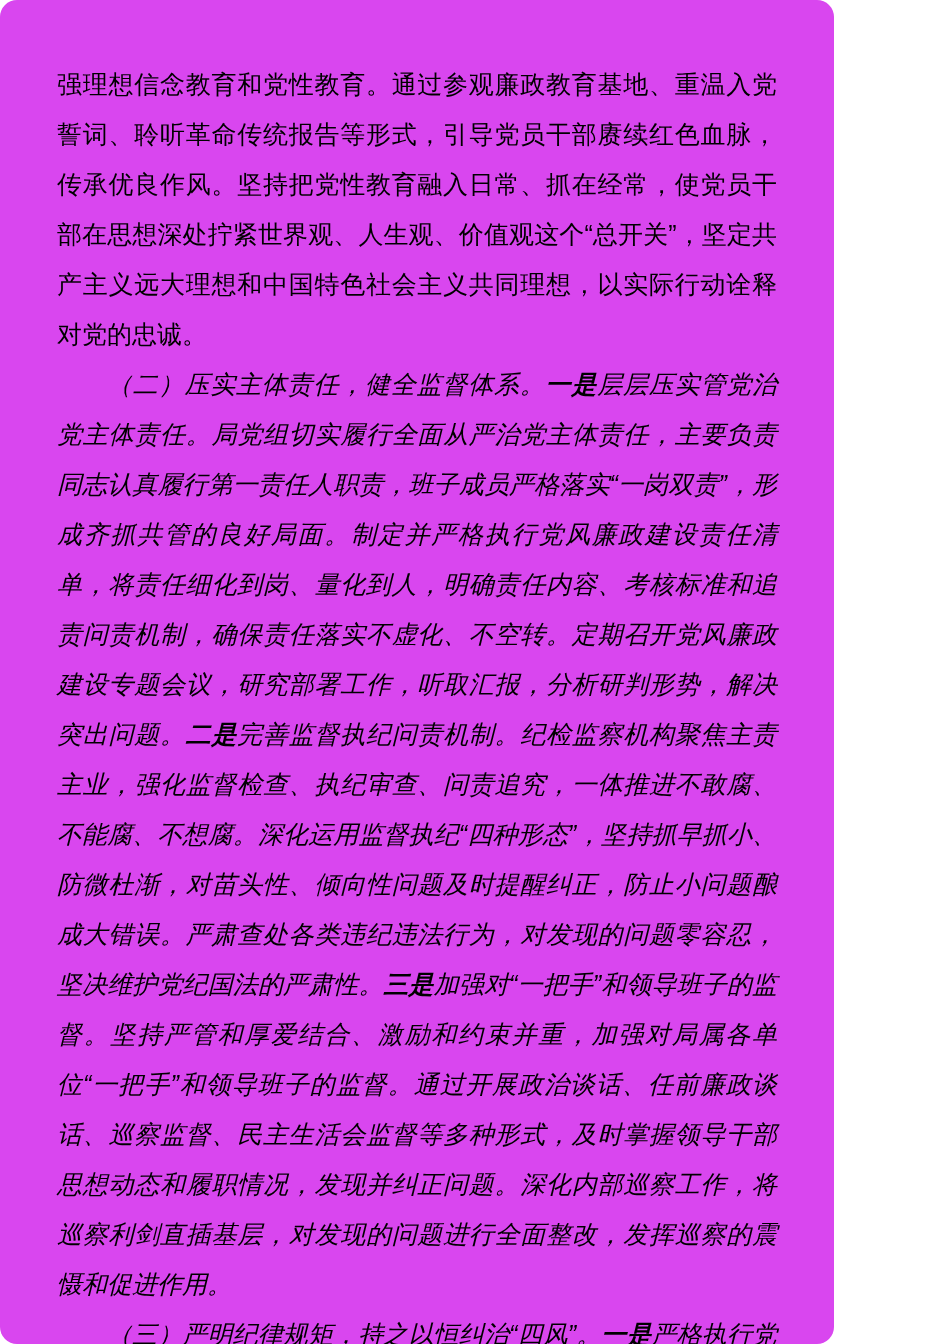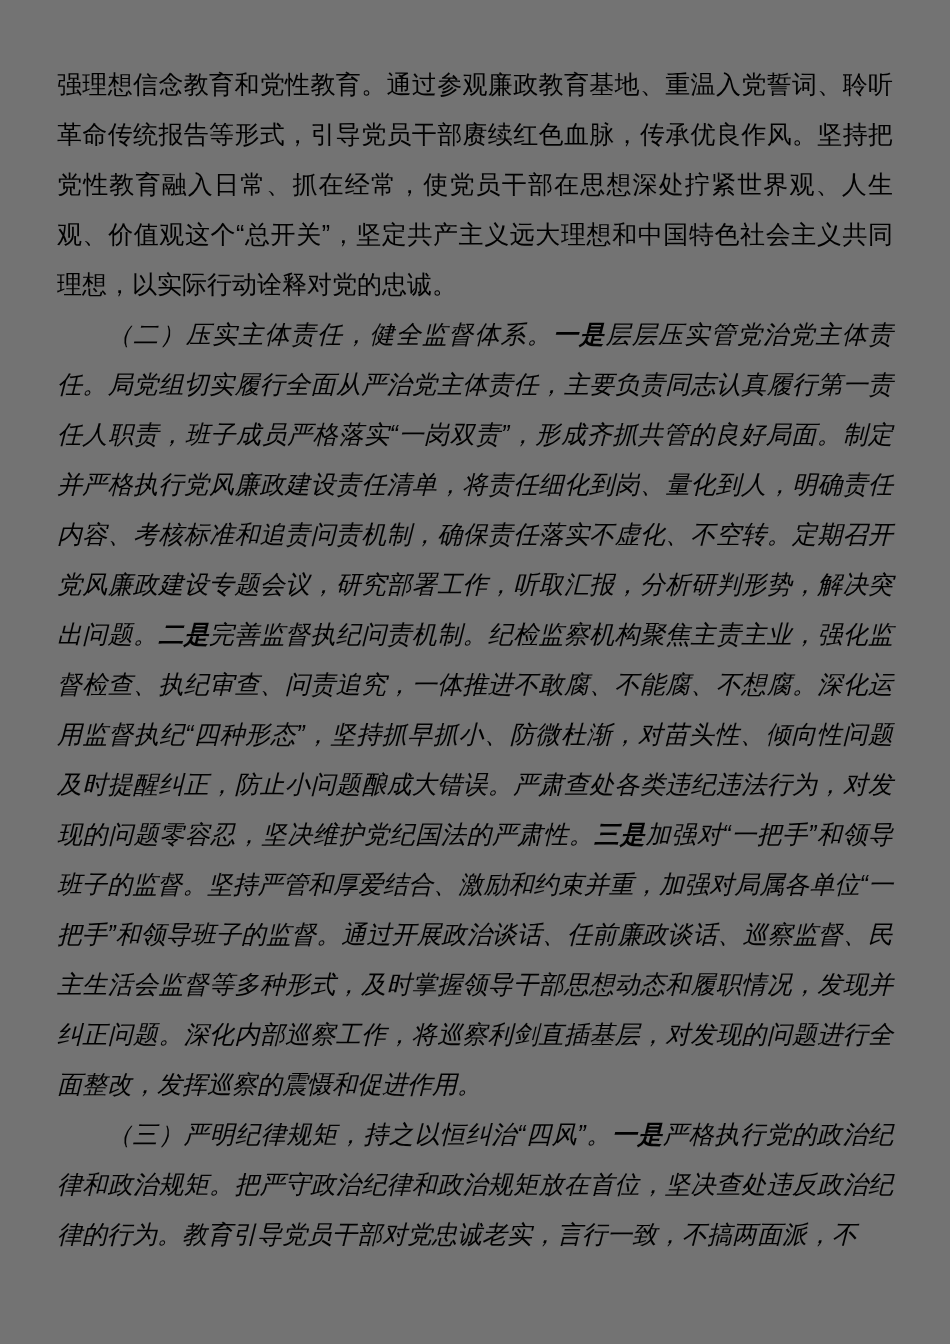--- a/index.html
+++ b/index.html
@@ -6,24 +6,25 @@
     margin: 0;
     padding: 0;
   }
   body {
     width: 950px;
     height: 1344px;
     background: #ffffff;
     overflow: hidden;
   }
   .page {
-    width: 950px;
+    width: 834px;
     height: 1344px;
-    background: #737373;
+    background: #d946ef;
     box-sizing: border-box;
+    border-radius: 17px;
   }
   .doc-body {
     box-sizing: border-box;
     padding: 59px 57px 0 57px;
     font-family: "Liberation Sans", "DejaVu Sans", sans-serif;
     font-size: 25px;
     line-height: 50px;
     color: #000000;
   }
   .para {

